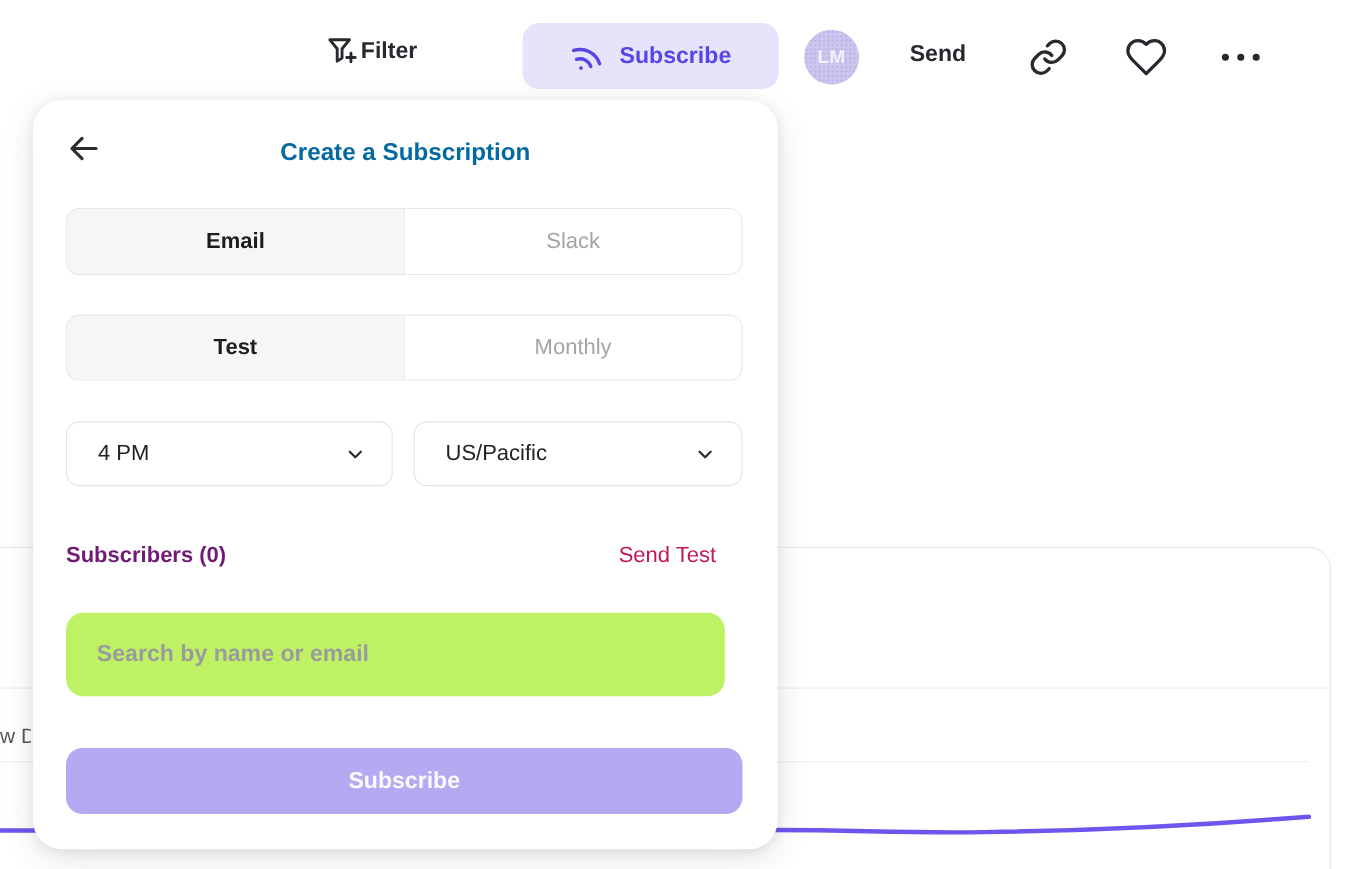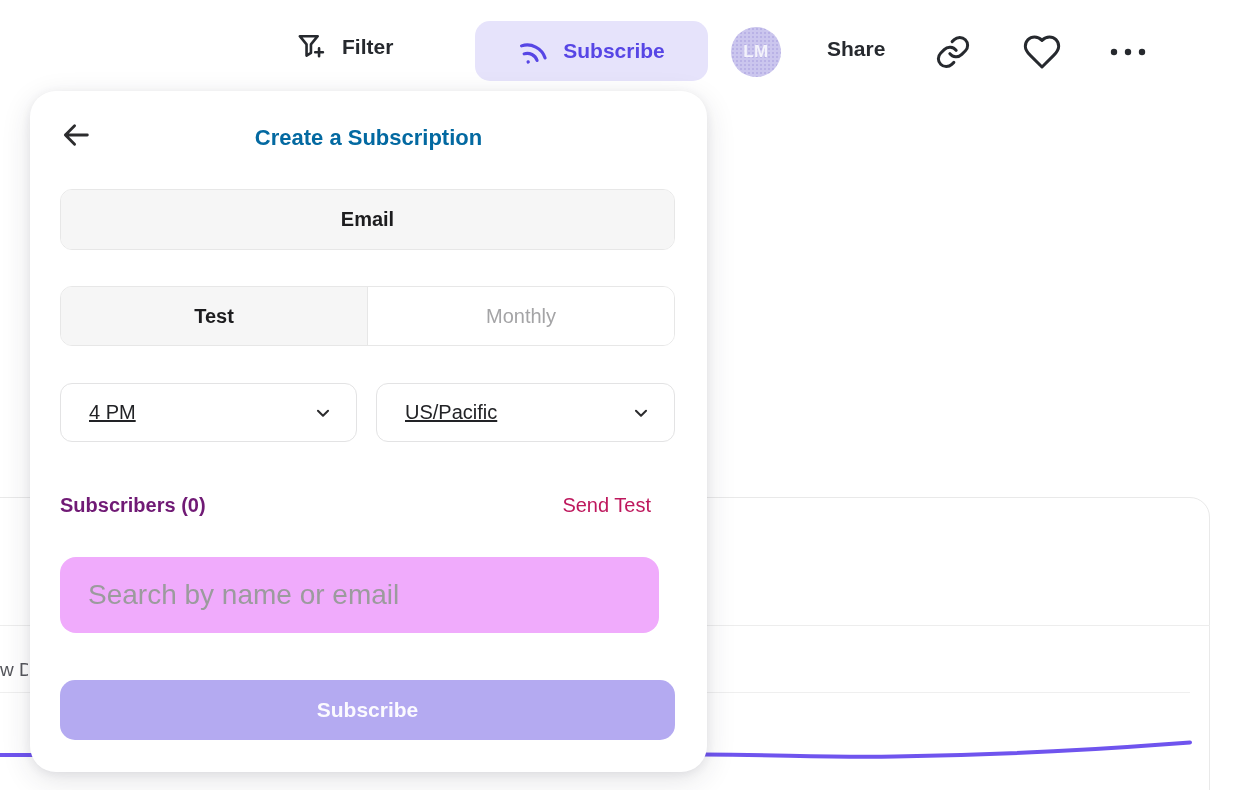--- a/index.html
+++ b/index.html
@@ -5,21 +5,21 @@
   * { margin:0; padding:0; box-sizing:border-box; }
   html,body { width:1234px; height:790px; }
   body {
     font-family:"Liberation Sans", sans-serif;
     background:#ffffff; position:relative; overflow:hidden;
     color:#232323;
   }
   .abs { position:absolute; }
 
   
-  .toolbar-item { display:flex; align-items:center; gap:14px; cursor:pointer; }
+  .toolbar-item { display:flex; align-items:center; cursor:pointer; }
   .tb-label { font-size:21px; font-weight:600; color:#26292e; }
   .filter-btn { left:295px; top:30px; }
   .subscribe-pill {
     left:475px; top:21px; width:233px; height:60px; border-radius:15px;
     background:#e6e3fb; display:flex; align-items:center; justify-content:center; gap:14px;
     cursor:pointer;
   }
   .subscribe-pill .tb-label { color:#5746e5; }
   .avatar {
     left:731px; top:27px; width:50px; height:50px; border-radius:50%;
@@ -67,31 +67,31 @@
     font-size:20px; font-weight:500; color:#a4a4a6; cursor:pointer; background:#fff;
   }
   .seg + .seg { border-left:1px solid #e7e7e7; }
   .seg.selected { background:#f6f6f6; color:#1d1d1f; font-weight:600; }
 
   .select-box {
     top:292px; height:59px; border:1px solid #e3e3e4; border-radius:12px; background:#fff;
     display:flex; align-items:center; justify-content:space-between;
     padding:0 22px 0 28px; cursor:pointer;
   }
-  .select-value { font-size:20px; font-weight:500; color:#222326;text-decoration:underline; }
+  .select-value { font-size:20px; font-weight:500; color:#222326; }
   .sel-time { left:30px; width:297px; }
   .sel-tz   { left:346px; width:299px;gap:36px; }
 
   .subscribers-label { left:30px; top:403px; font-size:20px; font-weight:700; color:#701a75; }
   .send-test { right:56px; top:403px; font-size:20px; font-weight:500; color:#be185d; cursor:pointer; }
 
   .search-input {
     left:30px; top:466px; width:599px; height:76px; border:none; outline:none;
-    background:#f0abfc; border-radius:16px; padding:0 28px;
-    font-family:"Liberation Sans", sans-serif; font-size:28px; color:#333;
+    background:#bef264; border-radius:16px; padding:0 28px;
+    font-family:"Liberation Sans", sans-serif; font-size:21px; color:#333;font-weight:bold;
   }
   .search-input::placeholder { color:#9b9b9d; }
 
   .modal-subscribe-btn {
     left:30px; top:589px; width:615px; height:60px; border:none; border-radius:15px;
     background:#b4aaf1; color:#fbfafe; font-family:"Liberation Sans", sans-serif;
     font-size:21px; font-weight:600; cursor:default;
   }
 
   svg { display:block; }
@@ -126,21 +126,21 @@
     </svg>
   </span>
   <span class="tb-label">Subscribe</span>
 </div>
 
 <div class="abs avatar">
   <span>LM</span>
 </div>
 
 <div class="abs toolbar-item share-btn">
-  <span class="tb-label">Share</span>
+  <span class="tb-label">Send</span>
 </div>
 
 <div class="abs icon-btn" style="left:934px; top:33px;">
   <span>
     <svg width="38" height="38" viewBox="0 0 24 24" fill="none" stroke="#26292e" stroke-width="1.9" stroke-linecap="round" stroke-linejoin="round">
       <path d="M10 13a5 5 0 0 0 7.54.54l2.3-2.3a5 5 0 0 0-7.07-7.07l-1.32 1.31"></path>
       <path d="M14 11a5 5 0 0 0-7.54-.54l-2.3 2.3a5 5 0 0 0 7.07 7.07l1.31-1.31"></path>
     </svg>
   </span>
 </div>
@@ -169,20 +169,21 @@
     <span>
       <svg width="34" height="34" viewBox="0 0 24 24" fill="none" stroke="#2c2c2e" stroke-width="2" stroke-linecap="round" stroke-linejoin="round">
         <path d="M20 12H4.5 M11 5.5 L4.5 12 L11 18.5"></path>
       </svg>
     </span>
   </div>
   <div class="abs modal-title">Create a Subscription</div>
 
   <div class="abs seg-group seg-channel">
     <div class="seg selected">Email</div>
+    <div class="seg">Slack</div>
   </div>
 
   <div class="abs seg-group seg-freq">
     <div class="seg selected">Test</div>
     <div class="seg">Monthly</div>
   </div>
 
   <div class="abs select-box sel-time">
     <span class="select-value">4 PM</span>
     <span>

